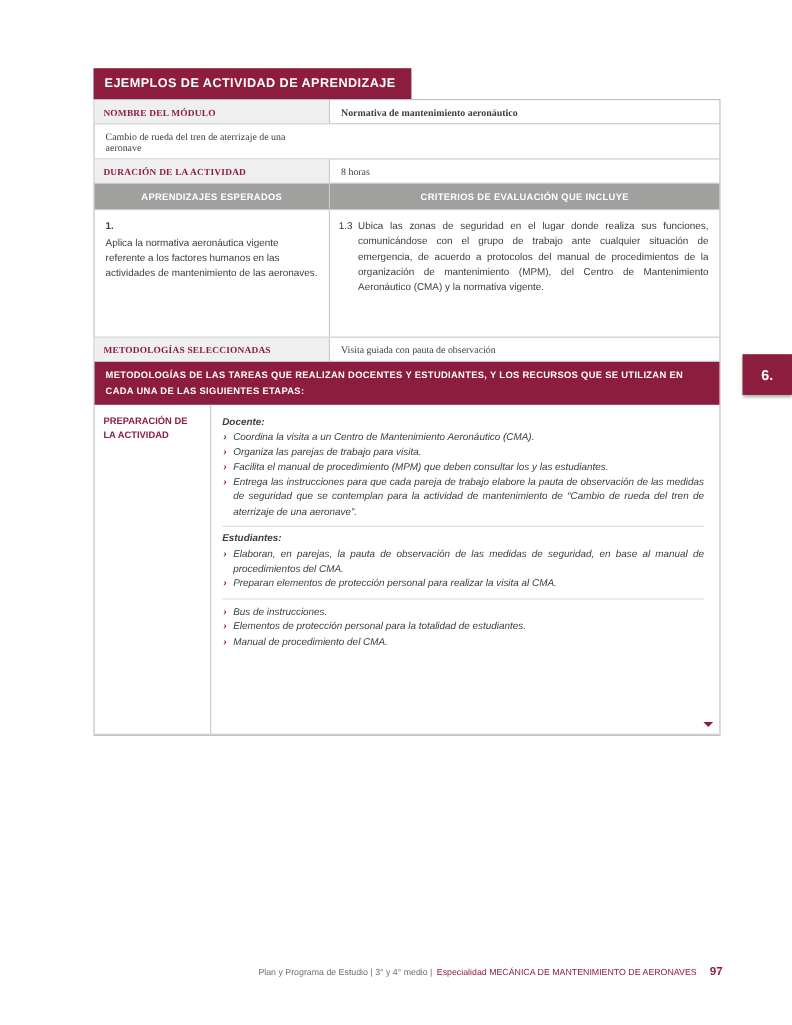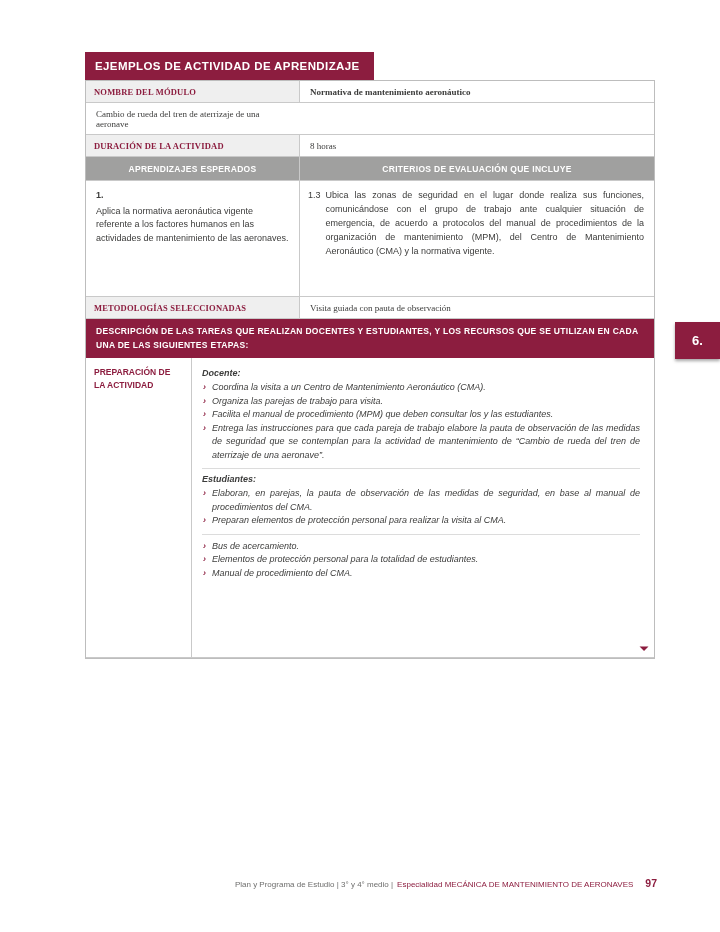--- a/index.html
+++ b/index.html
@@ -6,21 +6,21 @@
   html,body { width:720px; height:932px; }
   body {
     background:#ffffff;
     font-family:"Liberation Sans", sans-serif;
     position:relative;
     overflow:hidden;
     color:#3c3c3b;
   }
   .doc {
     position:absolute;
-    left:85px; top:52px;
+    left:85px; top:62px;
     width:570px;
   }
 
   
   .title-banner {
     display:inline-block;
     background:#8c1d3f;
     color:#fff;
     font-weight:bold;
     font-size:11.5px;
@@ -236,21 +236,21 @@
         <span class="crit-number">1.3</span>
         <span class="crit-text">Ubica las zonas de seguridad en el lugar donde realiza sus funciones, comunicándose con el grupo de trabajo ante cualquier situación de emergencia, de acuerdo a protocolos del manual de procedimientos de la organización de mantenimiento (MPM), del Centro de Mantenimiento Aeronáutico (CMA) y la normativa vigente.</span>
       </div>
     </div>
 
     <div class="row">
       <div class="cell-label">METODOLOGÍAS SELECCIONADAS</div>
       <div class="cell-value">Visita guiada con pauta de observación</div>
     </div>
 
-    <div class="desc-banner">DESCRIPCIÓN DE LAS TAREAS QUE REALIZAN DOCENTES Y ESTUDIANTES, Y LOS RECURSOS QUE SE UTILIZAN EN CADA UNA DE LAS SIGUIENTES ETAPAS:</div>
+    <div class="desc-banner">METODOLOGÍAS DE LAS TAREAS QUE REALIZAN DOCENTES Y ESTUDIANTES, Y LOS RECURSOS QUE SE UTILIZAN EN CADA UNA DE LAS SIGUIENTES ETAPAS:</div>
 
     <div class="stage-row">
       <div class="stage-label">PREPARACIÓN DE LA ACTIVIDAD</div>
       <div class="stage-content">
 
         <div class="group">
           <div class="group-heading">Docente:</div>
           <ul>
             <li>Coordina la visita a un Centro de Mantenimiento Aeronáutico (CMA).</li>
             <li>Organiza las parejas de trabajo para visita.</li>
@@ -262,21 +262,21 @@
         <div class="group">
           <div class="group-heading">Estudiantes:</div>
           <ul>
             <li>Elaboran, en parejas, la pauta de observación de las medidas de seguridad, en base al manual de procedimientos del CMA.</li>
             <li>Preparan elementos de protección personal para realizar la visita al CMA.</li>
           </ul>
         </div>
 
         <div class="group">
           <ul>
-            <li>Bus de acercamiento.</li>
+            <li>Bus de instrucciones.</li>
             <li>Elementos de protección personal para la totalidad de estudiantes.</li>
             <li>Manual de procedimiento del CMA.</li>
           </ul>
         </div>
 
         <div class="continuation">
           <span>▼</span>
         </div>
 
       </div>

